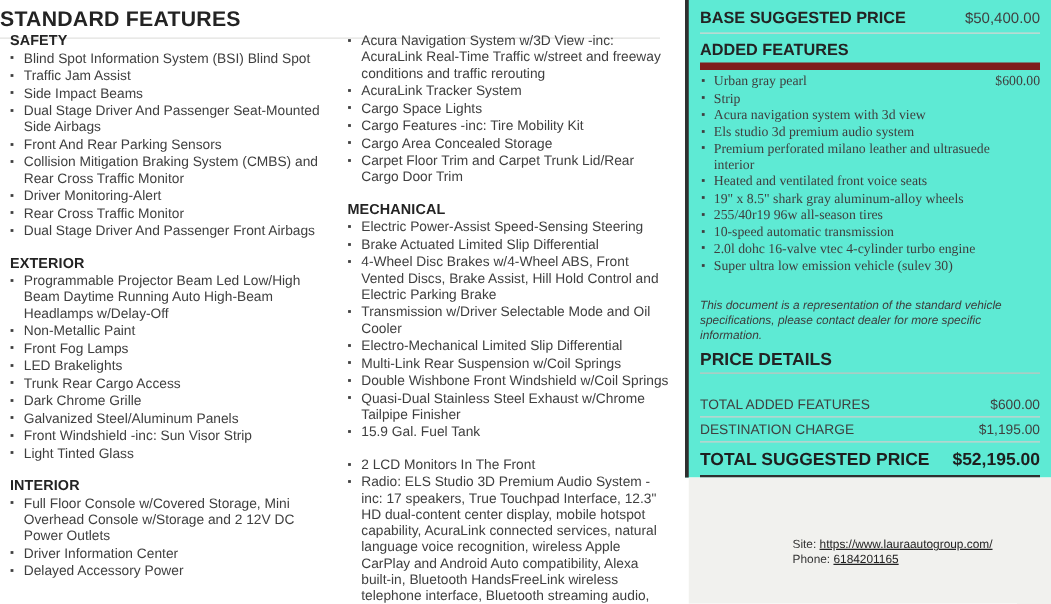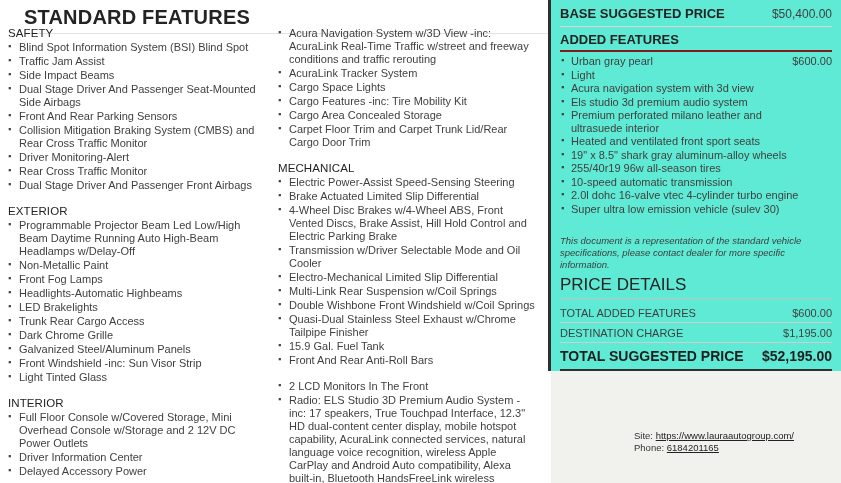--- a/index.html
+++ b/index.html
@@ -3,31 +3,31 @@
 <meta charset="utf-8">
 <style>
   html,body{margin:0;padding:0;}
   body{
     width:841px;height:483px;position:relative;overflow:hidden;
     background:#ffffff;color:#3f3f3f;
     font-family:"Liberation Sans", sans-serif;
     -webkit-font-smoothing:antialiased;
   }
   .title{
-    position:absolute;left:24px;top:6px;width:528px;
-    font-size:20px;font-weight:bold;color:#232323;
+    position:absolute;left:0;top:6px;width:528px;
+    font-size:17px;font-weight:bold;color:#232323;
     letter-spacing:.2px;
     border-bottom:1px solid #e2e2df;padding-bottom:4px;
   }
   .col{position:absolute;top:27px;}
   .col1{left:8px;width:256px;}
   .col2{left:278px;width:258px;}
   .sec{margin-bottom:13px;}
   .sec-h{
-    margin:0 0 2px 0;font-size:11.5px;font-weight:normal;color:#232323;
+    margin:0 0 2px 0;font-size:11.5px;font-weight:bold;color:#232323;
     letter-spacing:.1px;
   }
   .sec-h:empty{display:none;}
   ul.feat{list-style:none;margin:0;padding:0;}
   ul.feat li{
     position:relative;padding-left:11px;
     font-size:11px;line-height:13px;margin-bottom:1px;
   }
   ul.feat li::before{
     content:"\25AA";position:absolute;left:0;top:-1px;font-size:9px;color:#3f3f3f;
@@ -46,39 +46,39 @@
   }
   .panel-col{display:flex;flex-direction:column;height:483px;}
   .base-row{
     display:flex;justify-content:space-between;align-items:baseline;
     padding-bottom:5px;border-bottom:1px solid #d6d6d2;
   }
   .base-label{font-size:13px;font-weight:bold;color:#232323;}
   .base-value{font-size:12px;color:#3f3f3f;}
   .af-h{
     margin:5px 0 3px 0;font-size:13px;font-weight:bold;color:#232323;
-    border-bottom:2px solid #7f1d1d;padding-bottom:3px;
+    border-bottom:6px solid #7f1d1d;padding-bottom:3px;
   }
   ul.af-list{list-style:none;margin:0;padding:0;}
   ul.af-list li{
     display:flex;justify-content:space-between;align-items:center;
-    font-size:11px;line-height:12.5px;margin-bottom:1px;
+    font-size:11px;line-height:12.5px;margin-bottom:1px;font-family:Liberation Serif, serif;
   }
   .af-label{
     position:relative;padding-left:11px;max-width:235px;
   }
   .af-label::before{
     content:"\25AA";position:absolute;left:1px;top:-1px;font-size:9px;color:#3f3f3f;
   }
   .af-price{font-size:11px;color:#3f3f3f;white-space:nowrap;}
   .disclaimer{
     margin:20px 0 4px 0;font-size:9.5px;font-style:italic;line-height:12px;color:#3d3d3d;
   }
   .pd-h{
-    margin:2px 0 4px 0;font-size:17px;font-weight:normal;color:#232323;
+    margin:2px 0 15px 0;font-size:14px;font-weight:bold;color:#232323;
     padding-bottom:3px;border-bottom:1px solid #c3c3bf;
   }
   .pd-row{
     display:flex;justify-content:space-between;align-items:center;
     font-size:11px;color:#3f3f3f;padding:4px 0 3px 0;
     border-bottom:1px solid #cfcfcb;
   }
   .total-row{
     display:flex;justify-content:space-between;align-items:center;
     font-size:14px;font-weight:bold;color:#1e1e1e;
@@ -115,21 +115,20 @@
           <li>Dual Stage Driver And Passenger Front Airbags</li>
         </ul>
     </section>
     <section class="sec">
       <h3 class="sec-h">EXTERIOR</h3>
       <ul class="feat">
 
       <li>Programmable Projector Beam Led Low/High Beam Daytime Running Auto High-Beam Headlamps w/Delay-Off</li>
           <li>Non-Metallic Paint</li>
           <li>Front Fog Lamps</li>
-          <li>Headlights-Automatic Highbeams</li>
           <li>LED Brakelights</li>
           <li>Trunk Rear Cargo Access</li>
           <li>Dark Chrome Grille</li>
           <li>Galvanized Steel/Aluminum Panels</li>
           <li>Front Windshield -inc: Sun Visor Strip</li>
           <li>Light Tinted Glass</li>
         </ul>
     </section>
     <section class="sec">
       <h3 class="sec-h">INTERIOR</h3>
@@ -161,21 +160,20 @@
 
       <li>Electric Power-Assist Speed-Sensing Steering</li>
           <li>Brake Actuated Limited Slip Differential</li>
           <li>4-Wheel Disc Brakes w/4-Wheel ABS, Front Vented Discs, Brake Assist, Hill Hold Control and Electric Parking Brake</li>
           <li>Transmission w/Driver Selectable Mode and Oil Cooler</li>
           <li>Electro-Mechanical Limited Slip Differential</li>
           <li>Multi-Link Rear Suspension w/Coil Springs</li>
           <li>Double Wishbone Front Windshield w/Coil Springs</li>
           <li>Quasi-Dual Stainless Steel Exhaust w/Chrome Tailpipe Finisher</li>
           <li>15.9 Gal. Fuel Tank</li>
-          <li>Front And Rear Anti-Roll Bars</li>
         </ul>
     </section>
     <section class="sec">
       <ul class="feat">
 
       <li>2 LCD Monitors In The Front</li>
           <li>Radio: ELS Studio 3D Premium Audio System -inc: 17 speakers, True Touchpad Interface, 12.3" HD dual-content center display, mobile hotspot capability, AcuraLink connected services, natural language voice recognition, wireless Apple CarPlay and Android Auto compatibility, Alexa built-in, Bluetooth HandsFreeLink wireless telephone interface, Bluetooth streaming audio, HD Radio, SiriusXM (SiriusXM requires a subscription after any trial</li>
         </ul>
     </section>
   </div>
@@ -192,41 +190,41 @@
         <h2 class="af-h">ADDED FEATURES</h2>
 
         <ul class="af-list">
 
             <li>
               <span class="af-label">Urban gray pearl</span>
               <span class="af-price">$600.00</span>
             </li>
 
             <li>
-              <span class="af-label">Light</span>
+              <span class="af-label">Strip</span>
               <span class="af-price"></span>
             </li>
 
             <li>
               <span class="af-label">Acura navigation system with 3d view</span>
               <span class="af-price"></span>
             </li>
 
             <li>
               <span class="af-label">Els studio 3d premium audio system</span>
               <span class="af-price"></span>
             </li>
 
             <li>
               <span class="af-label">Premium perforated milano leather and ultrasuede interior</span>
               <span class="af-price"></span>
             </li>
 
             <li>
-              <span class="af-label">Heated and ventilated front sport seats</span>
+              <span class="af-label">Heated and ventilated front voice seats</span>
               <span class="af-price"></span>
             </li>
 
             <li>
               <span class="af-label">19" x 8.5" shark gray aluminum-alloy wheels</span>
               <span class="af-price"></span>
             </li>
 
             <li>
               <span class="af-label">255/40r19 96w all-season tires</span>

